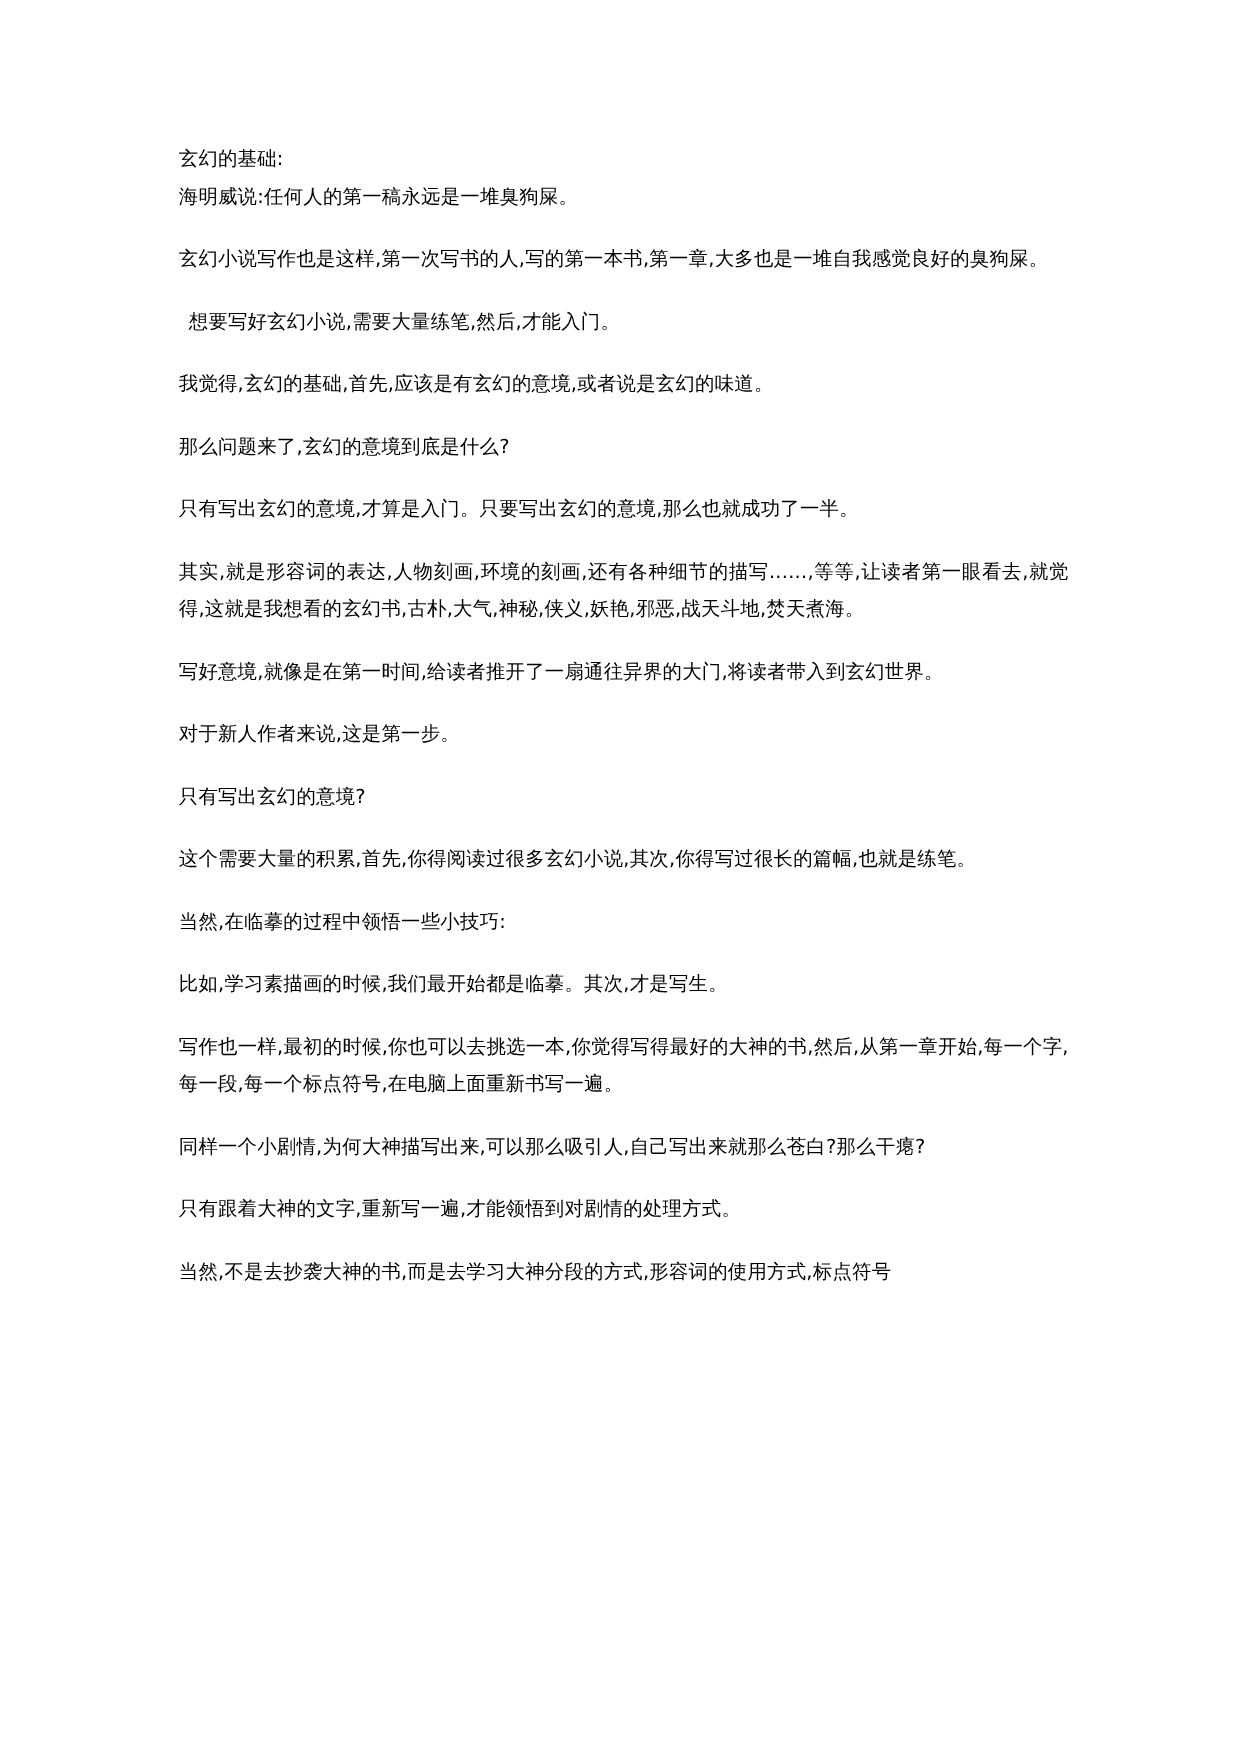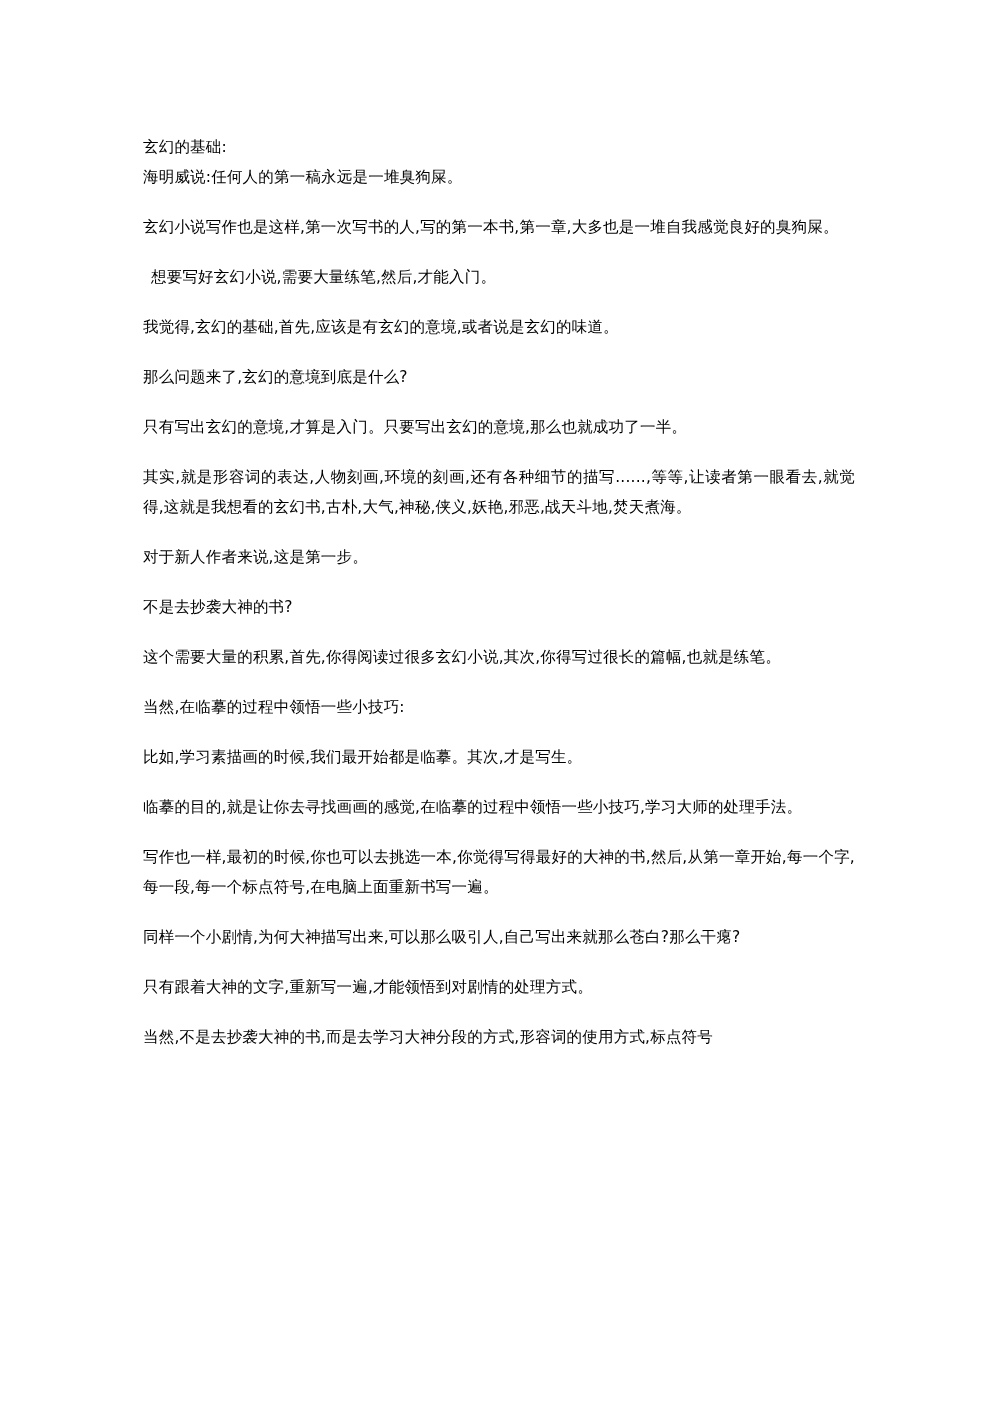--- a/index.html
+++ b/index.html
@@ -14,21 +14,20 @@
     background: #ffffff;
     margin: 0 auto;
     overflow: hidden;
     font-family: "DejaVu Sans", "Liberation Sans", sans-serif;
   }
   .content {
     position: absolute;
     left: 143px;
     top: 112px;
     width: 712px;
-    margin-top: 20px;
   }
   .para {
     font-size: 15.5px;
     line-height: 30px;
     color: #000000;
     margin: 0 0 20px 0;
     text-align: justify;
     letter-spacing: 0.2px;
     word-break: break-all;
   }
@@ -47,24 +46,24 @@
 <div class="page">
   <div class="content">
     <p class="para tight">玄幻的基础:</p>
     <p class="para">海明威说:任何人的第一稿永远是一堆臭狗屎。</p>
     <p class="para">玄幻小说写作也是这样,第一次写书的人,写的第一本书,第一章,大多也是一堆自我感觉良好的臭狗屎。</p>
     <p class="para lead-space">想要写好玄幻小说,需要大量练笔,然后,才能入门。</p>
     <p class="para">我觉得,玄幻的基础,首先,应该是有玄幻的意境,或者说是玄幻的味道。</p>
     <p class="para">那么问题来了,玄幻的意境到底是什么?</p>
     <p class="para">只有写出玄幻的意境,才算是入门。只要写出玄幻的意境,那么也就成功了一半。</p>
     <p class="para">其实,就是形容词的表达,人物刻画,环境的刻画,还有各种细节的描写......,等等,让读者第一眼看去,就觉得,这就是我想看的玄幻书,古朴,大气,神秘,侠义,妖艳,邪恶,战天斗地,焚天煮海。</p>
+    <p class="para">写好意境,就像是在第一时间,给读者推开了一扇通往异界的大门,将读者带入到玄幻世界。</p>
     <p class="para">对于新人作者来说,这是第一步。</p>
-    <p class="para">不是去抄袭大神的书?</p>
+    <p class="para">只有写出玄幻的意境?</p>
     <p class="para">这个需要大量的积累,首先,你得阅读过很多玄幻小说,其次,你得写过很长的篇幅,也就是练笔。</p>
     <p class="para">当然,在临摹的过程中领悟一些小技巧:</p>
     <p class="para">比如,学习素描画的时候,我们最开始都是临摹。其次,才是写生。</p>
-    <p class="para">临摹的目的,就是让你去寻找画画的感觉,在临摹的过程中领悟一些小技巧,学习大师的处理手法。</p>
     <p class="para">写作也一样,最初的时候,你也可以去挑选一本,你觉得写得最好的大神的书,然后,从第一章开始,每一个字,每一段,每一个标点符号,在电脑上面重新书写一遍。</p>
     <p class="para">同样一个小剧情,为何大神描写出来,可以那么吸引人,自己写出来就那么苍白?那么干瘪?</p>
     <p class="para">只有跟着大神的文字,重新写一遍,才能领悟到对剧情的处理方式。</p>
     <p class="para">当然,不是去抄袭大神的书,而是去学习大神分段的方式,形容词的使用方式,标点符号</p>
   </div>
 </div>
 
 </body></html>

